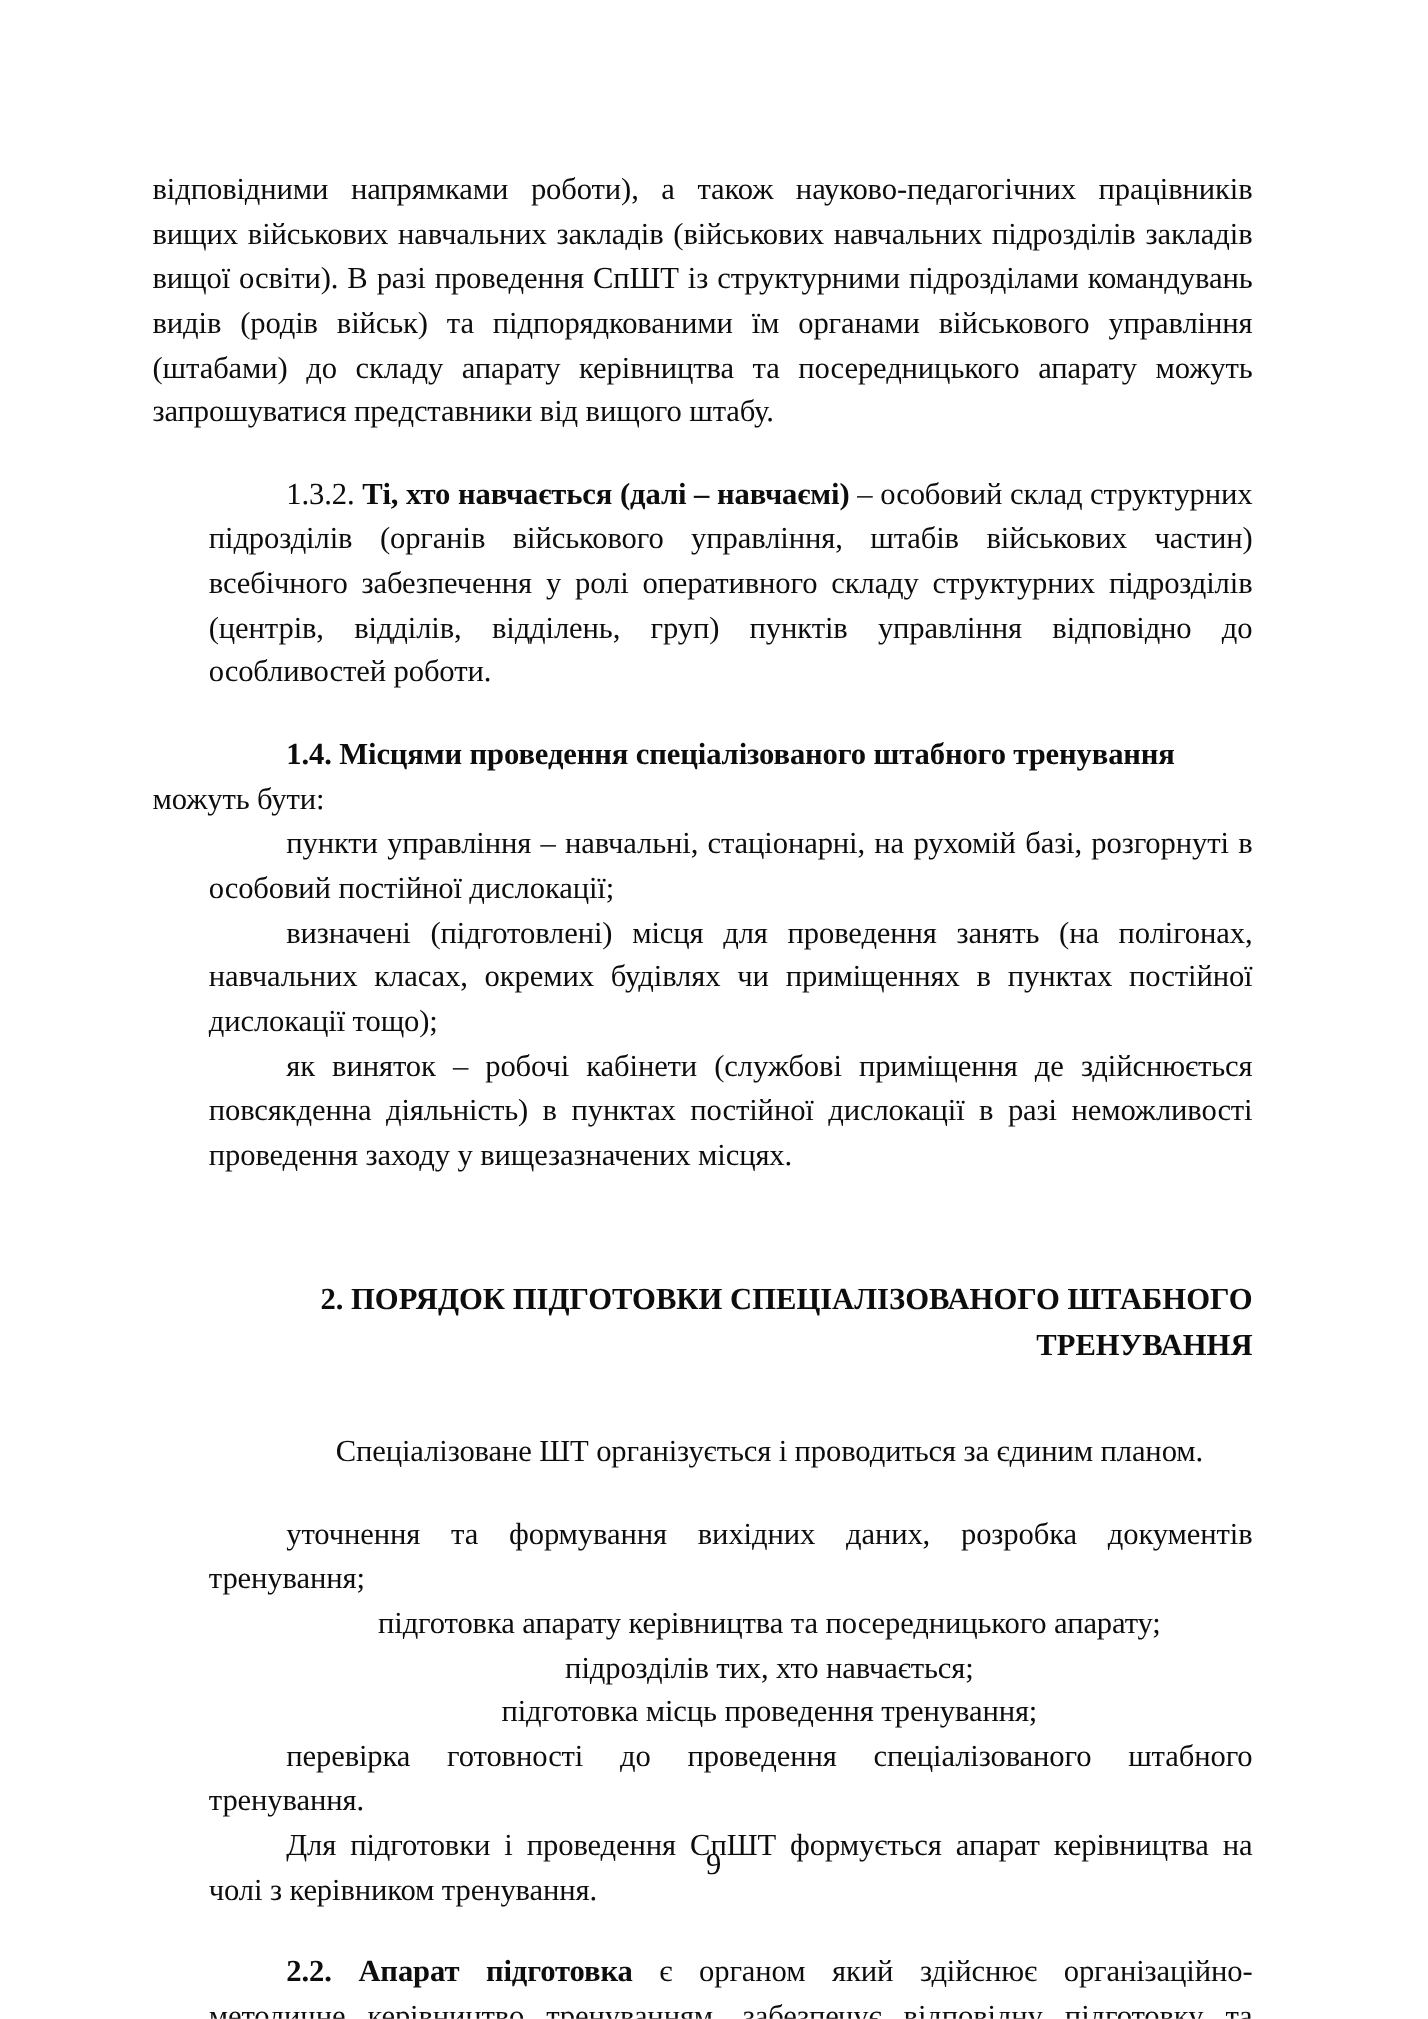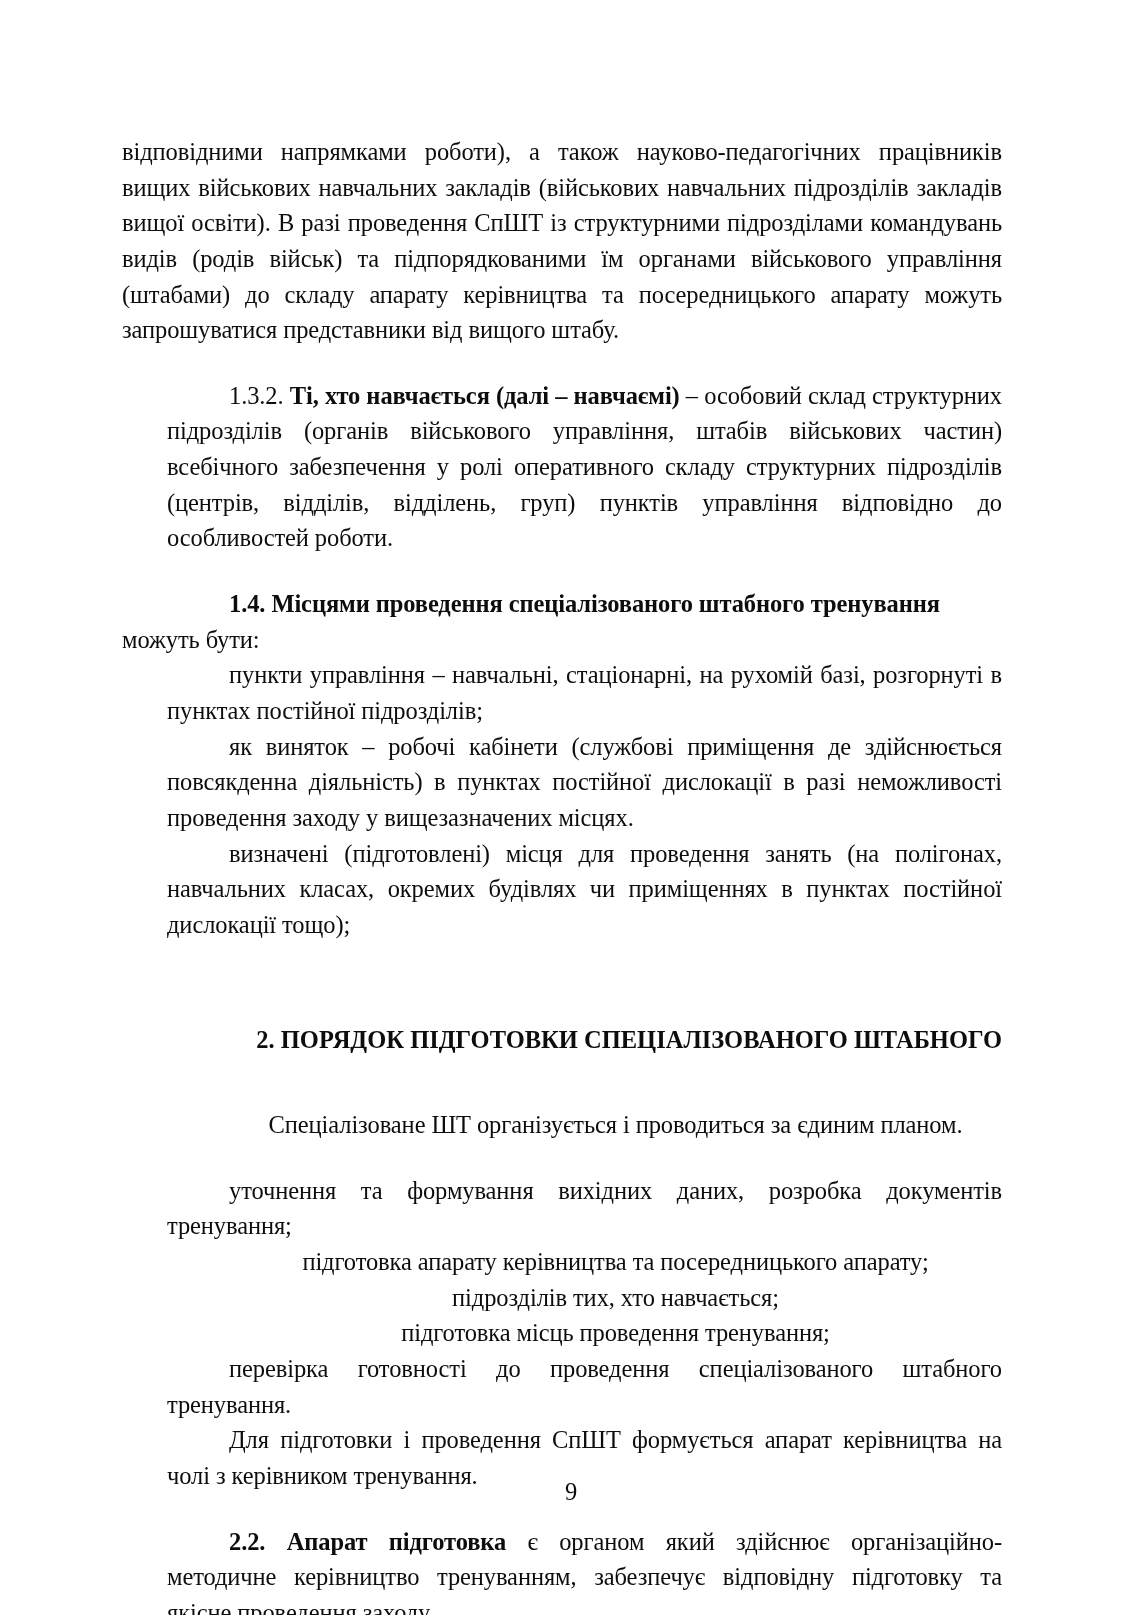--- a/index.html
+++ b/index.html
@@ -84,29 +84,32 @@
 
     <div class="gap-md"></div>
 
     <p class="indent"><span>1.3.2.</span><span> </span><b>Ті, хто навчається (далі – навчаємі)</b><span> – особовий склад структурних підрозділів (органів військового управління, штабів військових частин) всебічного забезпечення у ролі оперативного складу структурних підрозділів (центрів, відділів, відділень, груп) пунктів управління відповідно до особливостей роботи.</span></p>
 
     <div class="gap-md"></div>
 
     <p class="indent"><b>1.4. Місцями проведення спеціалізованого штабного тренування</b></p>
     <p class="noindent">можуть бути:</p>
 
-    <p class="indent">пункти управління – навчальні, стаціонарні, на рухомій базі, розгорнуті в пунктах постійної підрозділів;</p>
+    <p class="indent">пункти управління – навчальні, стаціонарні, на рухомій базі, розгорнуті в особовий постійної дислокації;</p>
+    <p class="indent">визначені (підготовлені) місця для проведення занять (на полігонах, навчальних класах, окремих будівлях чи приміщеннях в пунктах постійної дислокації тощо);</p>
     <p class="indent">як виняток – робочі кабінети (службові приміщення де здійснюється повсякденна діяльність) в пунктах постійної дислокації в разі неможливості проведення заходу у вищезазначених місцях.</p>
-    <p class="indent">визначені (підготовлені) місця для проведення занять (на полігонах, навчальних класах, окремих будівлях чи приміщеннях в пунктах постійної дислокації тощо);</p>
 
     <div class="gap-xl"></div>
     <div class="gap-sm"></div>
 
     <div class="heading-center-ish">
       <span>2. ПОРЯДОК ПІДГОТОВКИ СПЕЦІАЛІЗОВАНОГО ШТАБНОГО</span>
+    </div>
+    <div class="heading-center-ish" style="text-indent:0;">
+      <span>ТРЕНУВАННЯ</span>
     </div>
 
     <div class="gap-lg"></div>
 
     <p class="indent last-left">Спеціалізоване ШТ організується і проводиться за єдиним планом.</p>
 
     <div class="gap-md"></div>
 
 
     <p class="indent">уточнення та формування вихідних даних, розробка документів тренування;</p>

